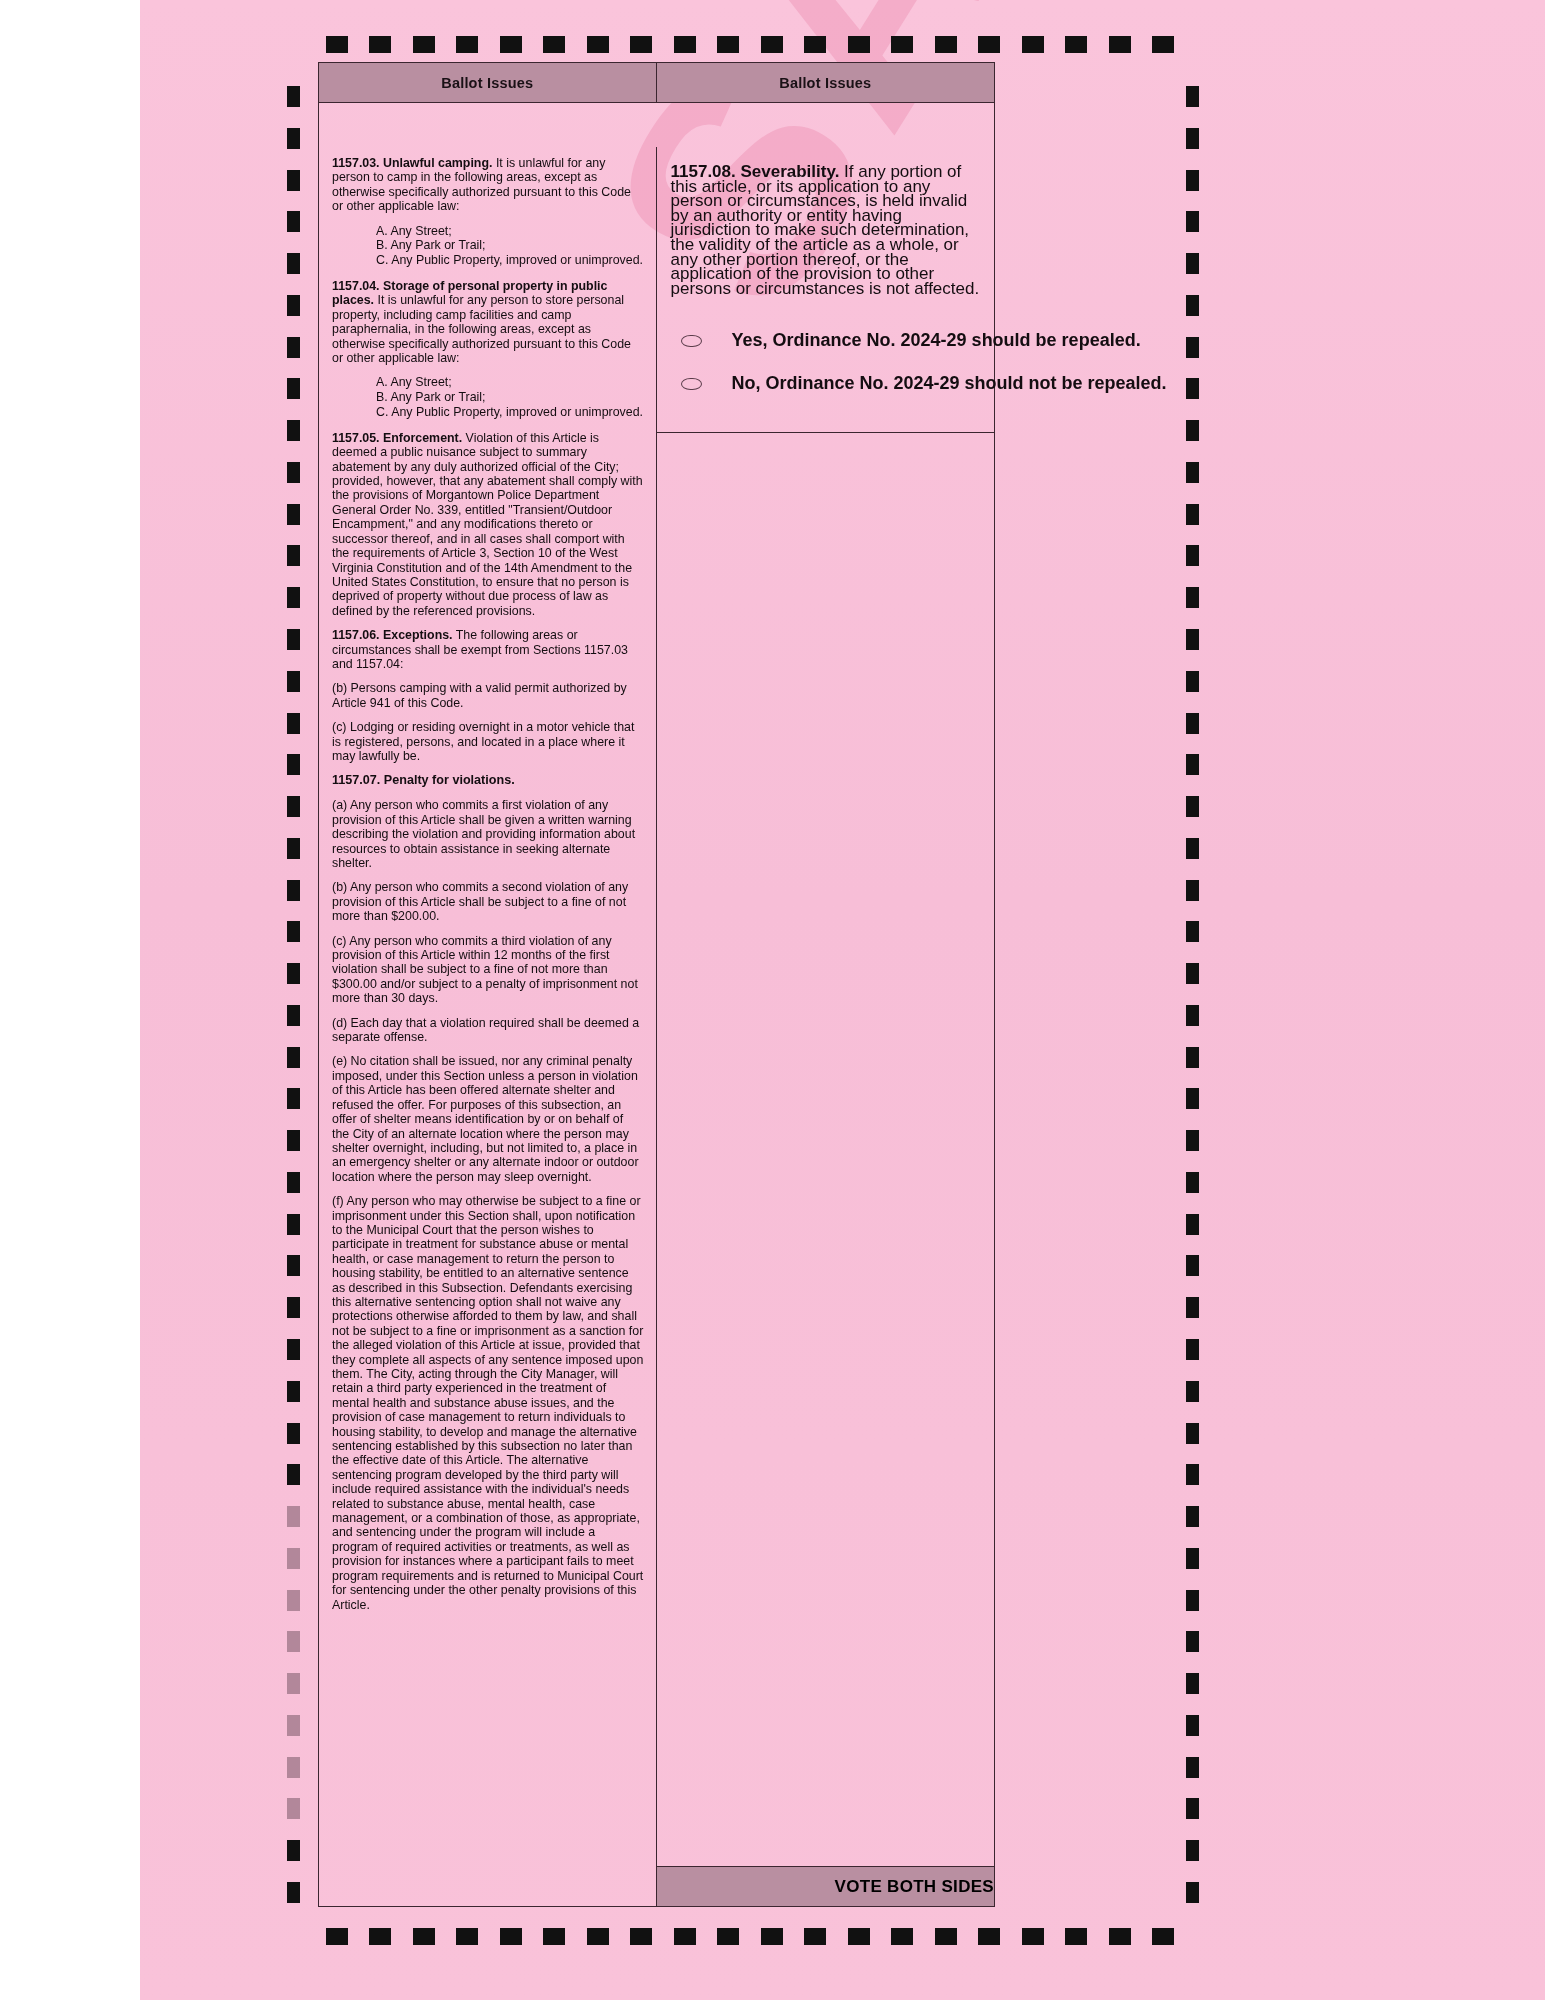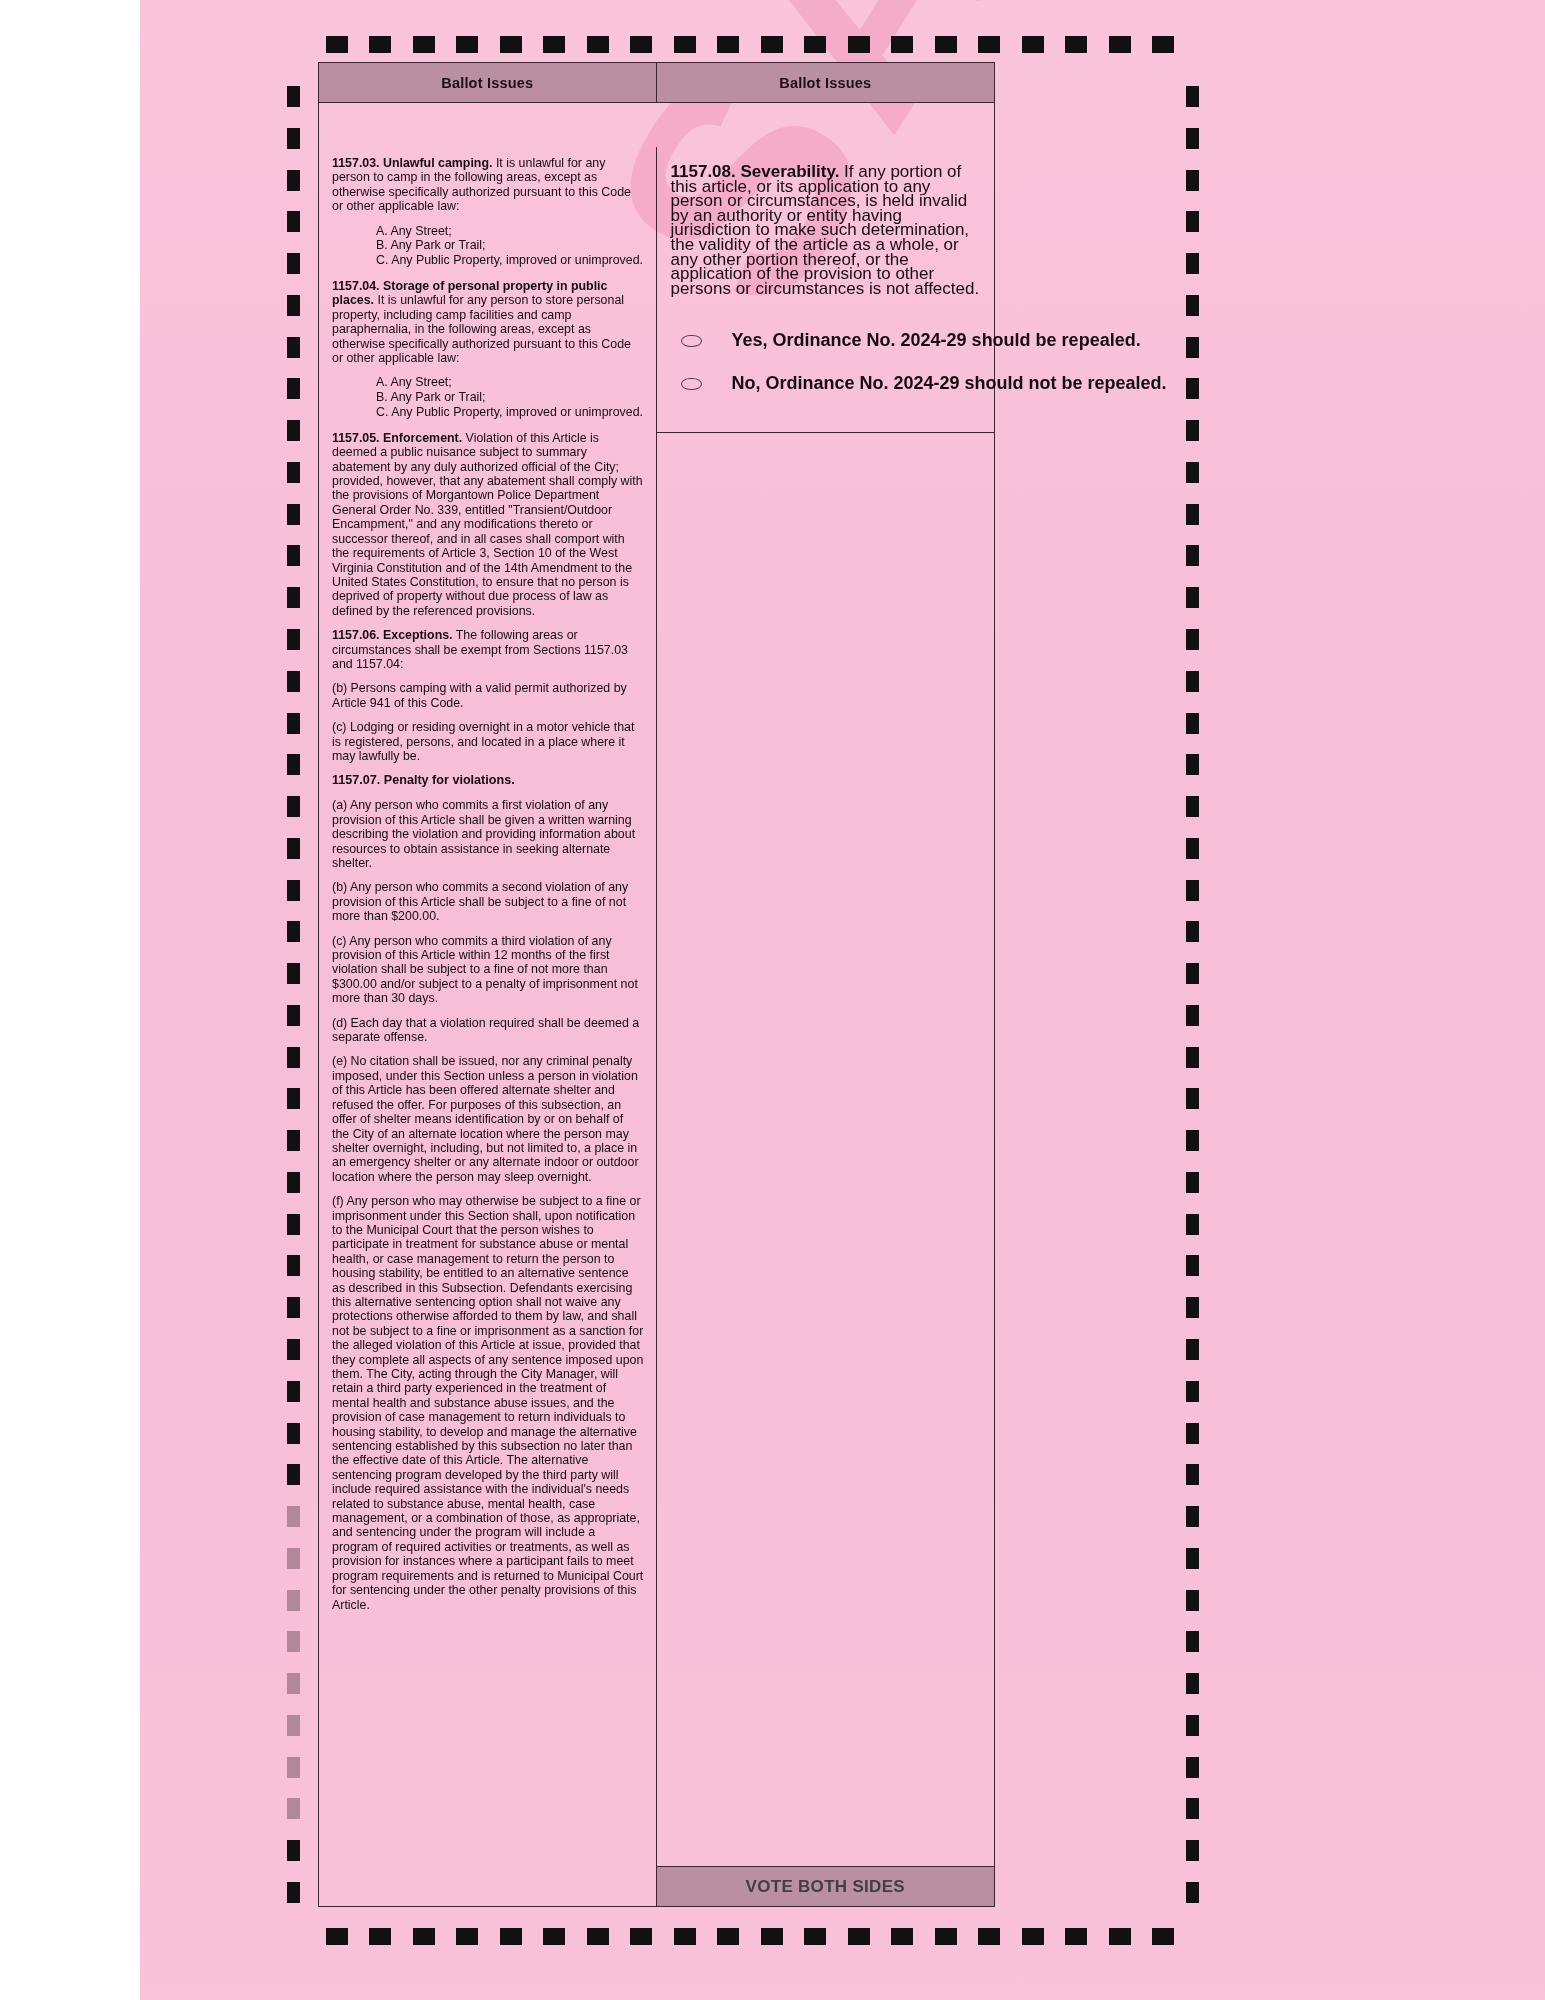--- a/index.html
+++ b/index.html
@@ -122,24 +122,24 @@
     padding: 62px 14px 16px 14px;
   }
   #right-filler { flex: 1 1 auto; }
 
   #vote-both {
     height: 40px;
     background: #b98fa1;
     border-top: 1.5px solid #3b2630;
     display: flex;
     align-items: center;
-    justify-content: center;
+    justify-content: flex-end;
     font-size: 17px;
     font-weight: bold;
-    color: #404040;
+    color: #000000;
     letter-spacing: .3px;
     flex: 0 0 auto;
   }
 
   
   .para {
     font-size: 12.4px;
     line-height: 14.4px;
     color: #140d11;
     margin: 0 0 10px 0;

